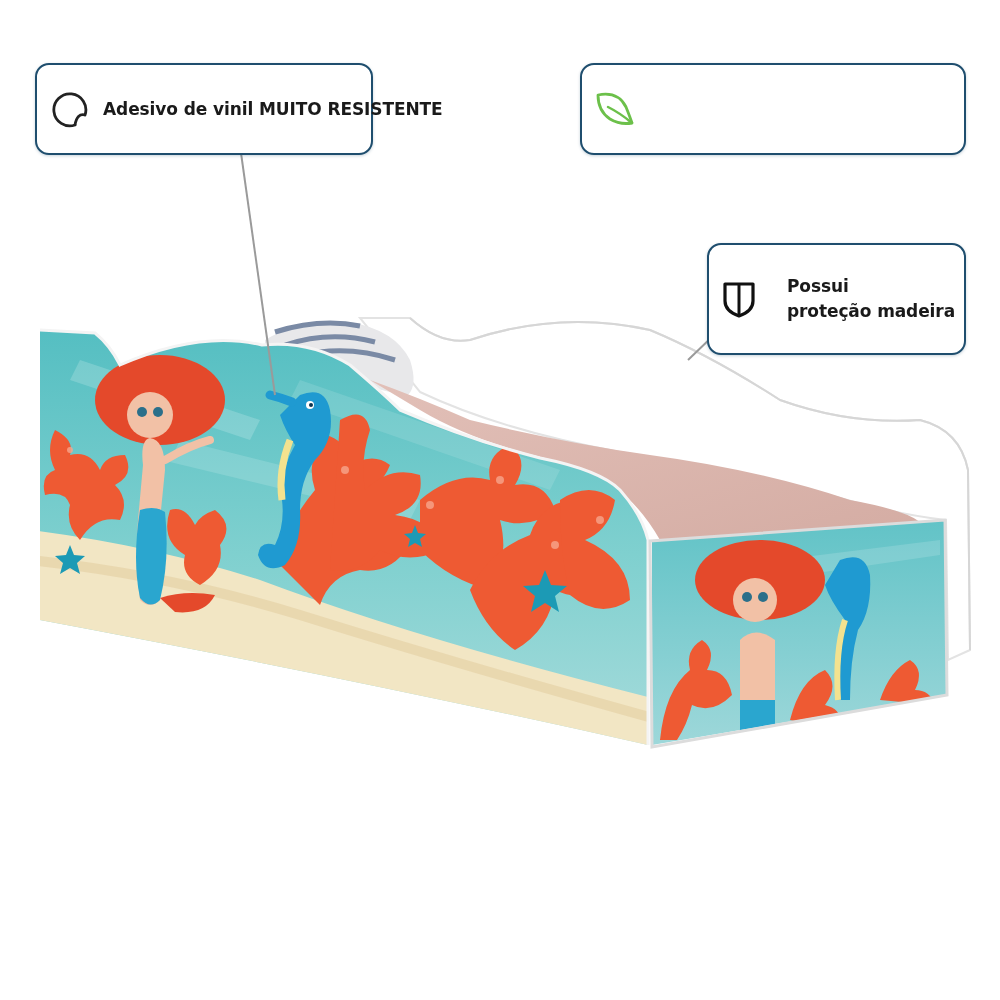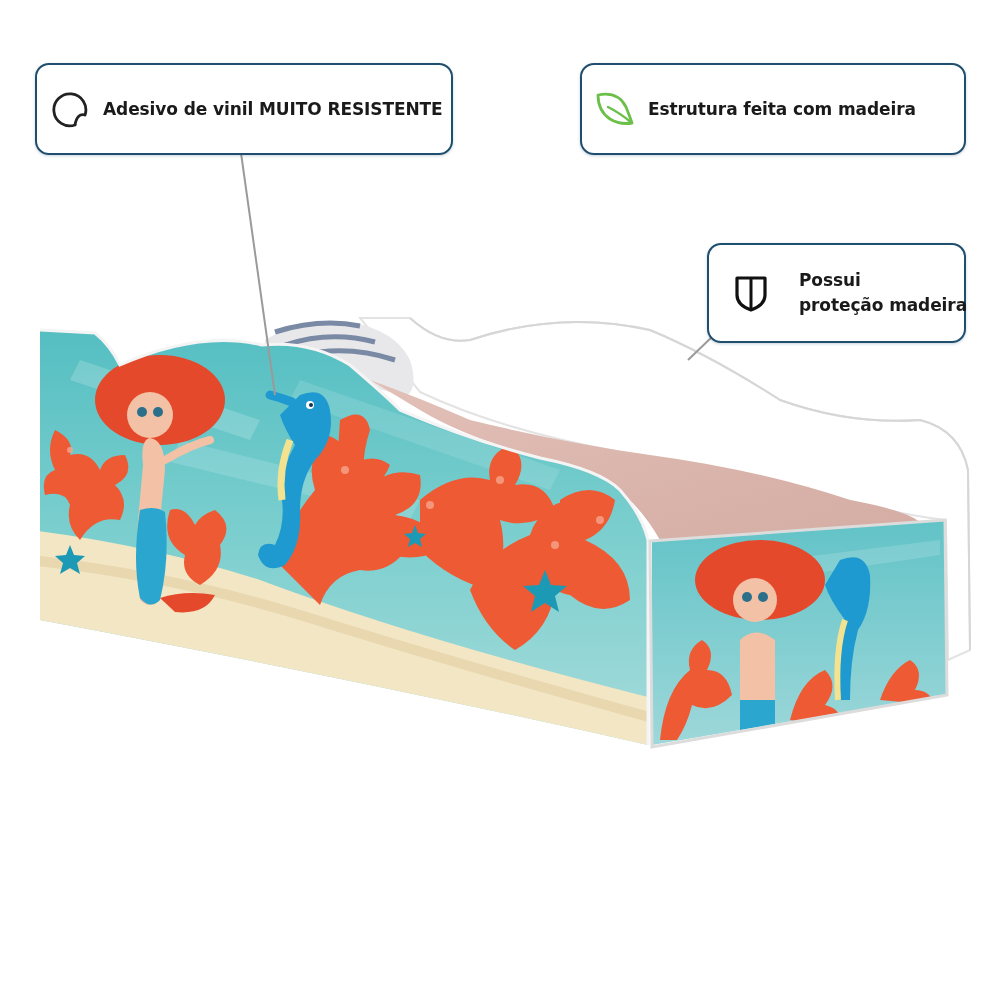--- a/index.html
+++ b/index.html
@@ -8,25 +8,25 @@
     .scene { position: absolute; left: 0; top: 0; width: 1000px; height: 1000px; }
     .callout {
       position: absolute; background: #ffffff;
       border: 2.5px solid #1f4e6e; border-radius: 14px;
       box-shadow: 0 1px 3px rgba(31,78,110,0.25);
       display: flex; align-items: center; box-sizing: border-box;
     }
     .callout .icon { flex: 0 0 auto; display: flex; align-items: center; justify-content: center; }
     .callout .text { font-weight: bold; color: #1a1a1a; font-size: 17px; line-height: 25px; letter-spacing: -0.1px; }
     .callout .text span { display: block; white-space: nowrap; }
-    #callout-sticker { left: 35px; top: 63px; width: 418px; height: 92px; padding-left: 12px; }
+    #callout-sticker { left: 35px; top: 63px; width: 338px; height: 92px; padding-left: 12px; }
     #callout-sticker .icon { width: 40px; height: 40px; margin-right: 14px; }
     #callout-wood { left: 580px; top: 63px; width: 386px; height: 92px; padding-left: 10px; }
     #callout-wood .icon { width: 44px; height: 44px; margin-right: 12px; }
-    #callout-protect { left: 707px; top: 243px; width: 259px; height: 100px; padding-left: 24px; }
+    #callout-protect { left: 707px; top: 243px; width: 259px; height: 112px; padding-left: 12px; }
     #callout-protect .icon { width: 36px; height: 40px; margin-right: 30px; }
   </style>
 </head>
 <body>
 
 <svg class="scene" viewBox="0 0 1000 1000" xmlns="http://www.w3.org/2000/svg">
   <defs>
     <linearGradient id="waterGrad" x1="0" y1="0" x2="0" y2="1">
       <stop offset="0" stop-color="#4fbcc0"></stop>
       <stop offset="0.55" stop-color="#7fd0cf"></stop>
@@ -149,21 +149,20 @@
 </div>
 
 <div class="callout" id="callout-wood">
   <span class="icon">
     <svg width="44" height="44" viewBox="0 0 44 44">
       <path d="M6 8 Q26 4 34 20 Q38 30 40 36 Q28 38 18 32 Q6 24 6 8 Z" fill="none" stroke="#6cc04a" stroke-width="2.8" stroke-linejoin="round"></path>
       <path d="M16 20 Q28 26 40 36" fill="none" stroke="#6cc04a" stroke-width="2.5" stroke-linecap="round"></path>
     </svg>
   </span>
   <div class="text">
-    <span>Estrutura feita com madeira</span>
   </div>
 </div>
 
 <div class="callout" id="callout-protect">
   <span class="icon">
     <svg width="36" height="40" viewBox="0 0 36 40">
       <path d="M4 5 L32 5 L32 22 Q32 32 18 37 Q4 32 4 22 Z" fill="none" stroke="#111" stroke-width="3.2" stroke-linejoin="round"></path>
       <line x1="18" y1="5" x2="18" y2="37" stroke="#111" stroke-width="3"></line>
     </svg>
   </span>

